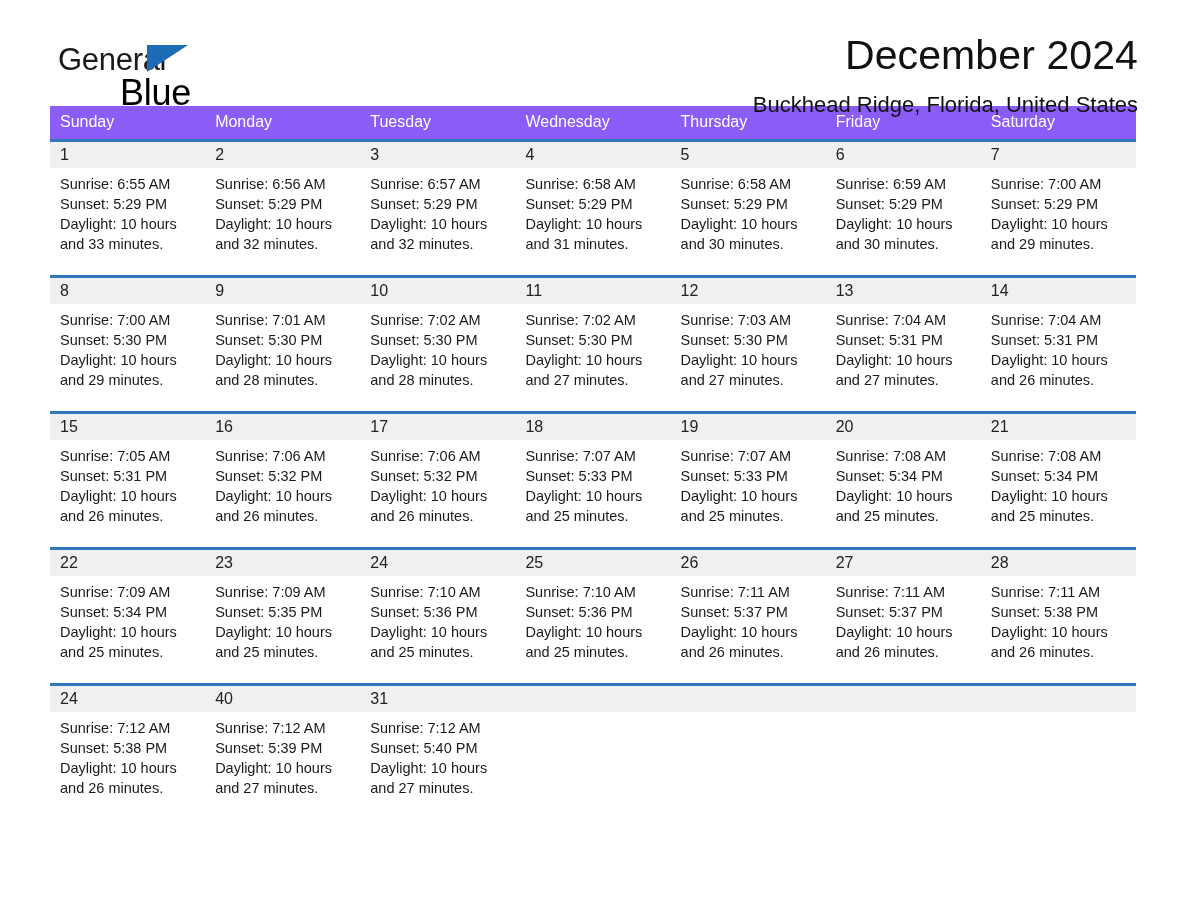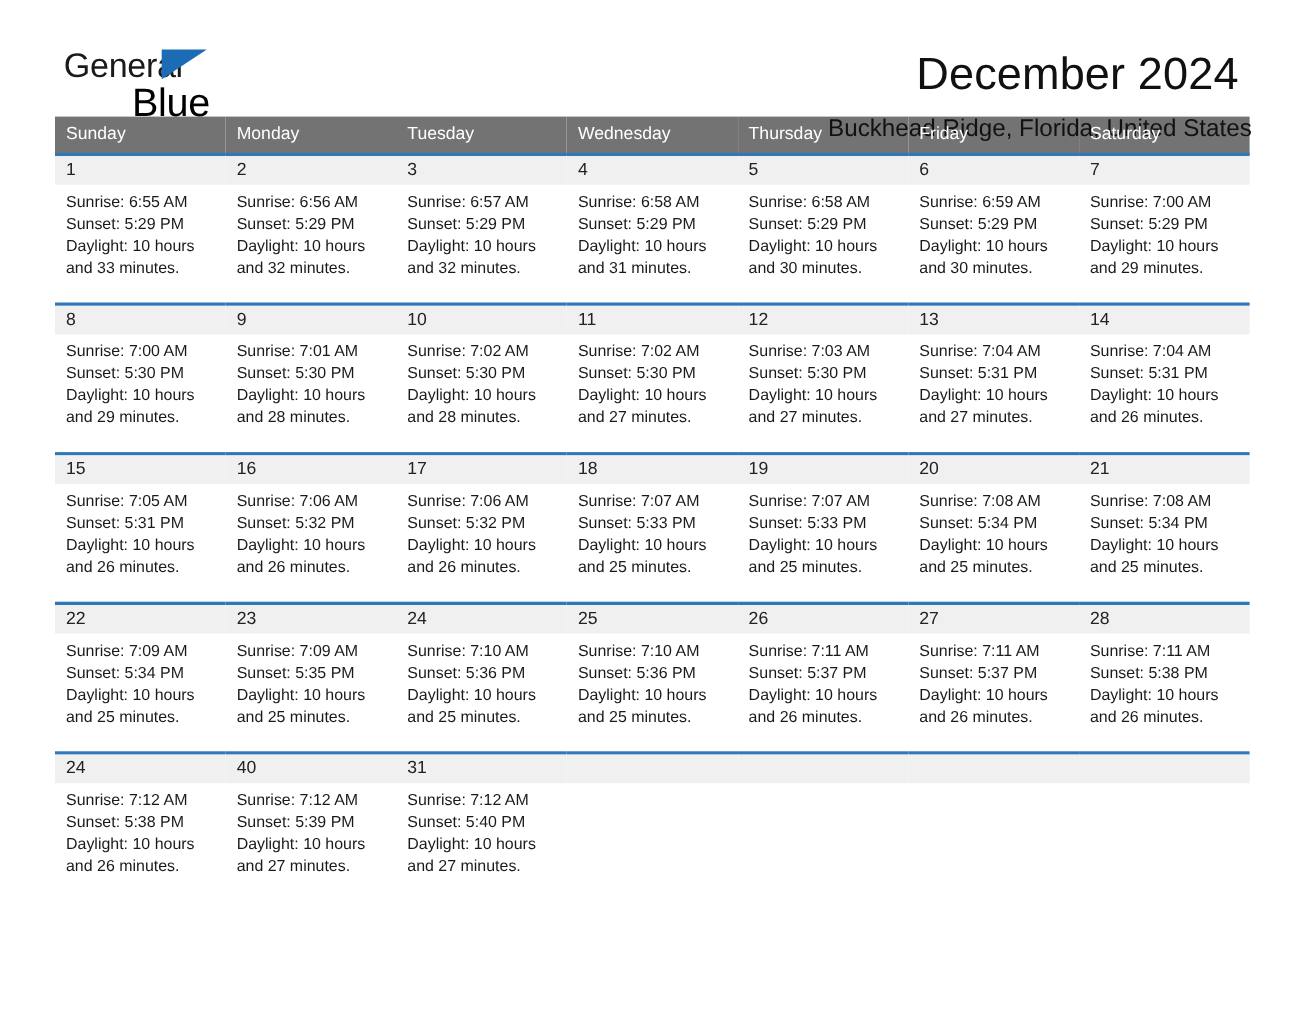--- a/index.html
+++ b/index.html
@@ -67,41 +67,41 @@
     font-family: "Liberation Sans", sans-serif;
   }
   .title-block {
     text-align: right;
     padding-top: 2px;
   }
   .page-title {
     font-size: 41px;
     font-weight: normal;
     color: #111111;
-    margin: 12px;
+    margin: 0;
     line-height: 1.05;
     letter-spacing: 0.1px;
   }
   .page-subtitle {
     font-size: 22px;
     font-weight: normal;
     color: #111111;
     margin: 16px 0 0 0;
     line-height: 1.1;
   }
 
   
   .calendar {
     width: 1086px;
     border-collapse: collapse;
     table-layout: fixed;
     margin-top: 14px;
   }
   .calendar th {
-    background: #737373;
+    background: #8b5cf6;
     color: #ffffff;
     font-size: 16px;
     font-weight: normal;
     text-align: left;
     padding: 7px 0 8px 10px;
     border: none;
   }
   .calendar td {
     vertical-align: top;
     padding: 0;

